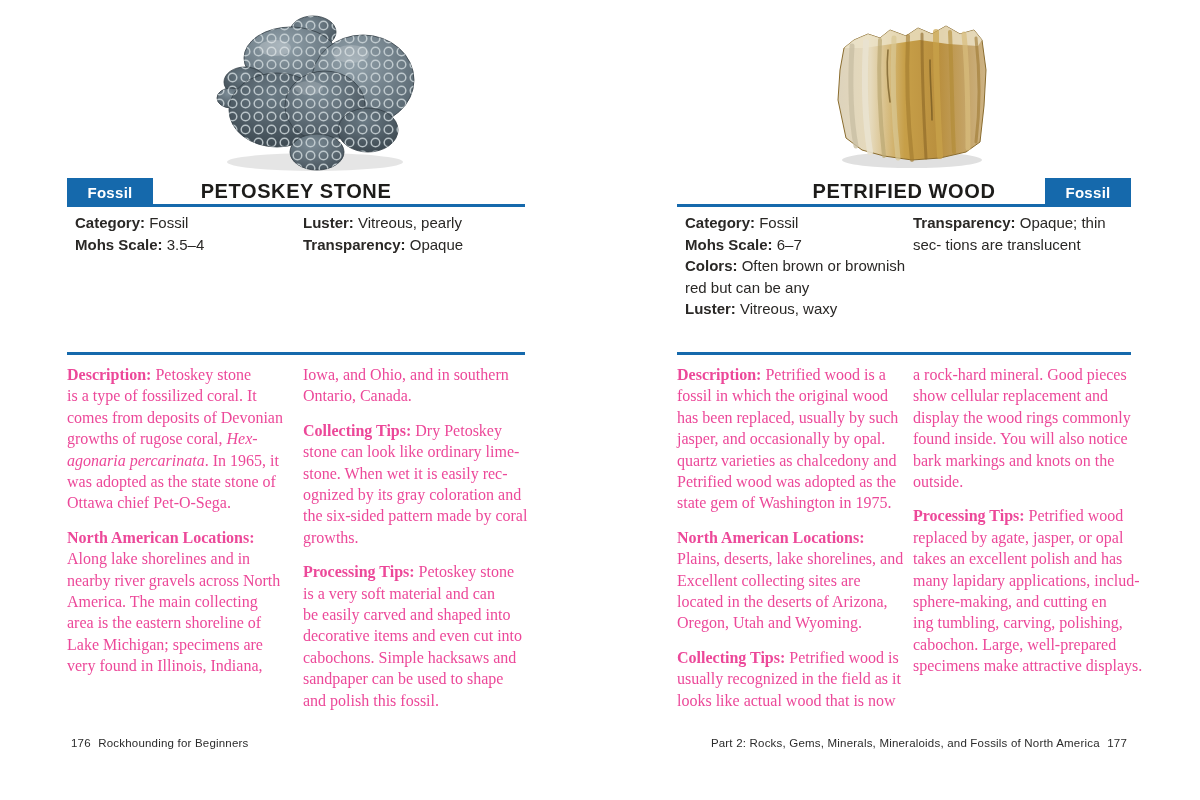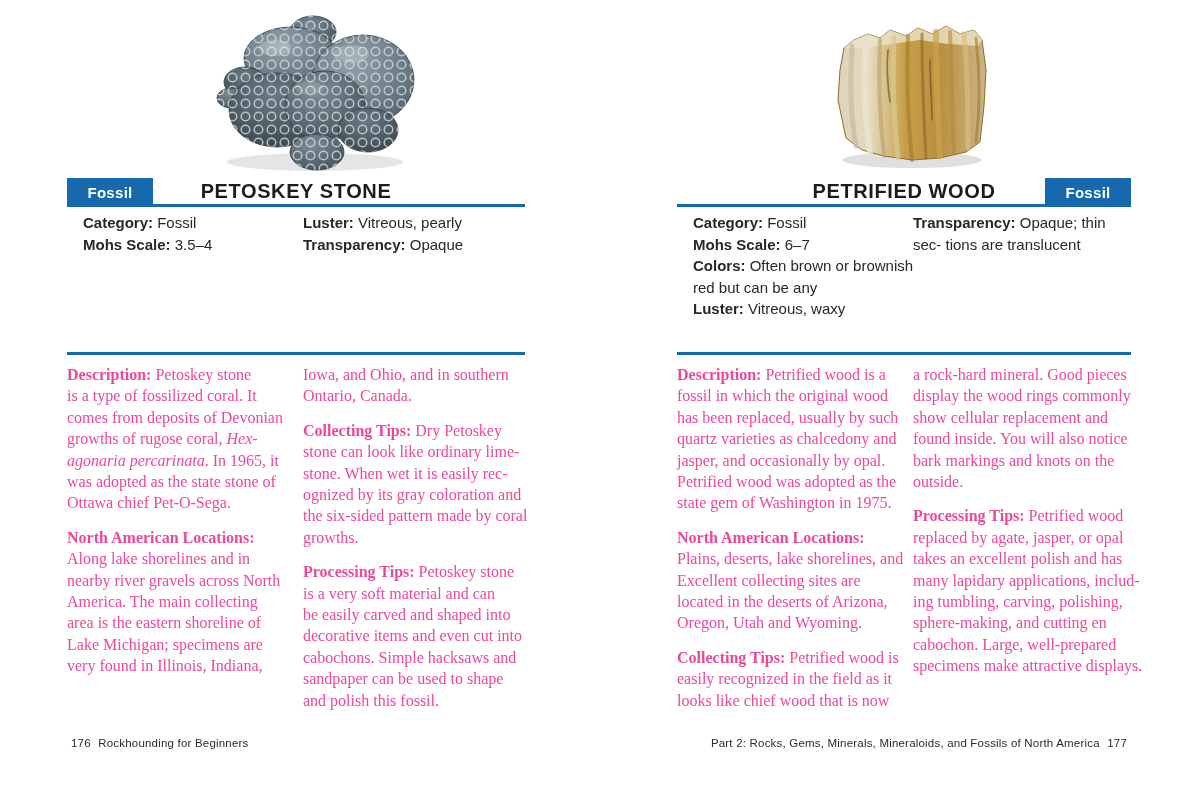--- a/index.html
+++ b/index.html
@@ -13,21 +13,21 @@
   .badge{position:absolute;top:178px;width:86px;height:28px;background:#1569ac;z-index:2;
          display:flex;align-items:center;justify-content:center;
          color:#ffffff;font-weight:bold;font-size:15px;letter-spacing:.3px;}
   .badge-left{left:0;}
   .badge-right{right:0;}
   .page-title{position:absolute;top:180px;left:0;right:0;text-align:center;
               font-weight:bold;font-size:20px;letter-spacing:.6px;color:#1d1c1a;}
   .stats{position:absolute;top:212px;left:0;right:0;}
   .stats-col{position:absolute;top:0;}
   .stats-col .tline{font-size:15px;line-height:21.5px;color:#2a2826;white-space:normal;}
-  .stats-col1{left:16px;width:233px;}
+  .stats-col1{left:8px;width:233px;}
   .stats-col2{left:236px;width:222px;}
   .divider-rule{position:absolute;top:352px;left:0;right:0;height:2.5px;background:#1569ac;}
   .bodycol{position:absolute;top:364px;}
   .bodycol1{left:0;width:230px;}
   .bodycol2{left:236px;width:224px;}
   .block{margin-bottom:13px;}
   .block .tline{font-family:"Liberation Serif",serif;font-size:16px;line-height:21.4px;
                 color:#ec4899;white-space:nowrap;}
   .block .tline b{font-weight:bold;}
   .block .tline i{font-style:italic;text-align:right;}
@@ -206,54 +206,54 @@
       </div>
   </div>
 
   <div class="divider-rule"></div>
 
   <div class="bodycol bodycol1">
       <div class="block">
         <div class="tline"><b>Description:</b> Petrified wood is a</div>
         <div class="tline">fossil in which the original wood</div>
         <div class="tline">has been replaced, usually by such</div>
+        <div class="tline">jasper, and occasionally by opal.</div>
         <div class="tline">quartz varieties as chalcedony and</div>
-        <div class="tline">jasper, and occasionally by opal.</div>
         <div class="tline">Petrified wood was adopted as the</div>
         <div class="tline">state gem of Washington in 1975.</div>
       </div>
       <div class="block">
         <div class="tline"><b>North American Locations:</b></div>
         <div class="tline">Plains, deserts, lake shorelines, and</div>
         <div class="tline">Excellent collecting sites are</div>
         <div class="tline">located in the deserts of Arizona,</div>
         <div class="tline">Oregon, Utah and Wyoming.</div>
       </div>
       <div class="block">
         <div class="tline"><b>Collecting Tips:</b> Petrified wood is</div>
-        <div class="tline">easily recognized in the field as it</div>
-        <div class="tline">looks like chief wood that is now</div>
+        <div class="tline">usually recognized in the field as it</div>
+        <div class="tline">looks like actual wood that is now</div>
       </div>
     </div>
   <div class="bodycol bodycol2">
       <div class="block">
         <div class="tline">a rock-hard mineral. Good pieces</div>
+        <div class="tline">show cellular replacement and</div>
         <div class="tline">display the wood rings commonly</div>
-        <div class="tline">show cellular replacement and</div>
         <div class="tline">found inside. You will also notice</div>
         <div class="tline">bark markings and knots on the</div>
         <div class="tline">outside.</div>
       </div>
       <div class="block">
         <div class="tline"><b>Processing Tips:</b> Petrified wood</div>
         <div class="tline">replaced by agate, jasper, or opal</div>
         <div class="tline">takes an excellent polish and has</div>
         <div class="tline">many lapidary applications, includ-</div>
+        <div class="tline">sphere-making, and cutting en</div>
         <div class="tline">ing tumbling, carving, polishing,</div>
-        <div class="tline">sphere-making, and cutting en</div>
         <div class="tline">cabochon. Large, well-prepared</div>
         <div class="tline">specimens make attractive displays.</div>
       </div>
     </div>
 
   <div class="footer footer-right">
     <span>Part 2: Rocks, Gems, Minerals, Mineraloids, and Fossils of North America</span>
     <span class="pnum">177</span>
   </div>
 </div>

